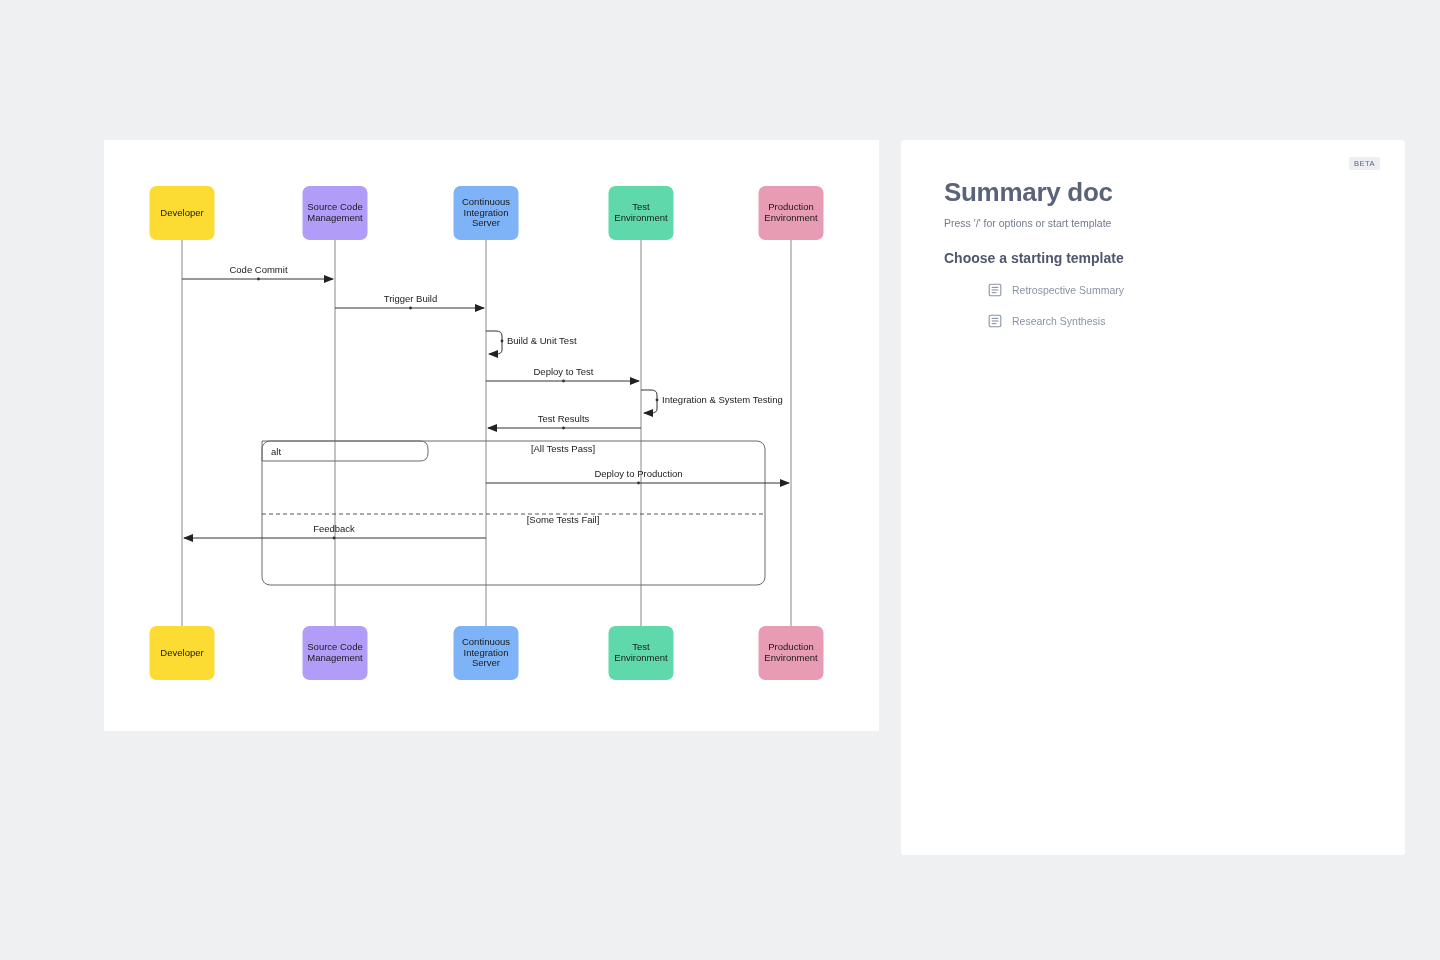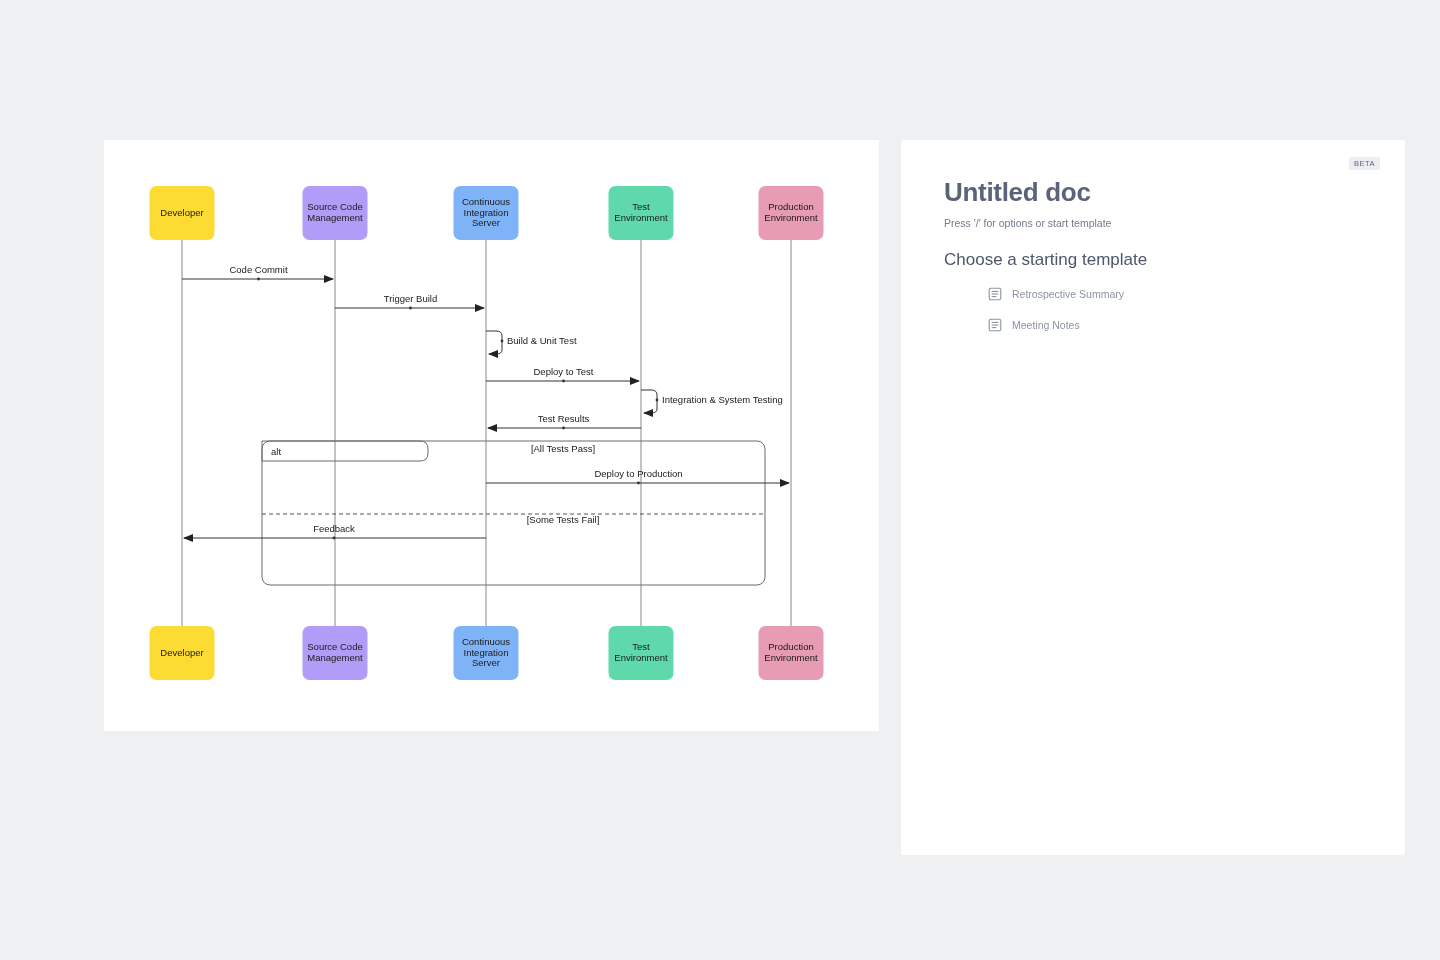--- a/index.html
+++ b/index.html
@@ -72,22 +72,22 @@
     letter-spacing: -0.3px;
     margin: 0 0 9px 0;
     line-height: 1.15;
   }
   #doc-hint {
     font-size: 10.5px;
     color: #737b8c;
     margin: 0 0 21px 0;
   }
   #tmpl-heading {
-    font-size: 17px;
-    font-weight: normal;
+    font-size: 14px;
+    font-weight: bold;
     color: #4e566c;
     margin: 0 0 13px 0;
   }
   .tmpl-item {
     display: flex;
     align-items: center;
     gap: 10px;
     height: 22px;
     margin-bottom: 9px;
     cursor: pointer;
@@ -219,39 +219,39 @@
             <text x="687" y="507.75" class="plabel">Production</text>
             <text x="687" y="518.25" class="plabel">Environment</text>
           </g>
         </g>
     </svg>
   </div>
 
   <div id="doc-panel">
     <div id="beta-badge">BETA</div>
     <div id="doc-body">
-      <h1 id="doc-title">Untitled doc</h1>
+      <h1 id="doc-title">Summary doc</h1>
       <div id="doc-hint">Press '/' for options or start template</div>
       <div id="tmpl-heading">Choose a starting template</div>
       <div id="tmpl-list">
           <div class="tmpl-item">
             <svg class="doc-icon" width="14" height="14" viewBox="0 0 14 14">
               <rect x="1.2" y="1.2" width="11.6" height="11.6" rx="1.6" fill="none" stroke="#8a92a3" stroke-width="1.1"></rect>
               <line x1="3.7" y1="4.4" x2="10.3" y2="4.4" stroke="#8a92a3" stroke-width="1.1"></line>
               <line x1="3.7" y1="7" x2="10.3" y2="7" stroke="#8a92a3" stroke-width="1.1"></line>
               <line x1="3.7" y1="9.6" x2="8.3" y2="9.6" stroke="#8a92a3" stroke-width="1.1"></line>
             </svg>
             <span class="tmpl-label">Retrospective Summary</span>
           </div>
           <div class="tmpl-item">
             <svg class="doc-icon" width="14" height="14" viewBox="0 0 14 14">
               <rect x="1.2" y="1.2" width="11.6" height="11.6" rx="1.6" fill="none" stroke="#8a92a3" stroke-width="1.1"></rect>
               <line x1="3.7" y1="4.4" x2="10.3" y2="4.4" stroke="#8a92a3" stroke-width="1.1"></line>
               <line x1="3.7" y1="7" x2="10.3" y2="7" stroke="#8a92a3" stroke-width="1.1"></line>
               <line x1="3.7" y1="9.6" x2="8.3" y2="9.6" stroke="#8a92a3" stroke-width="1.1"></line>
             </svg>
-            <span class="tmpl-label">Meeting Notes</span>
+            <span class="tmpl-label">Research Synthesis</span>
           </div>
         </div>
     </div>
   </div>
 
 </div>
 
 </body></html>

